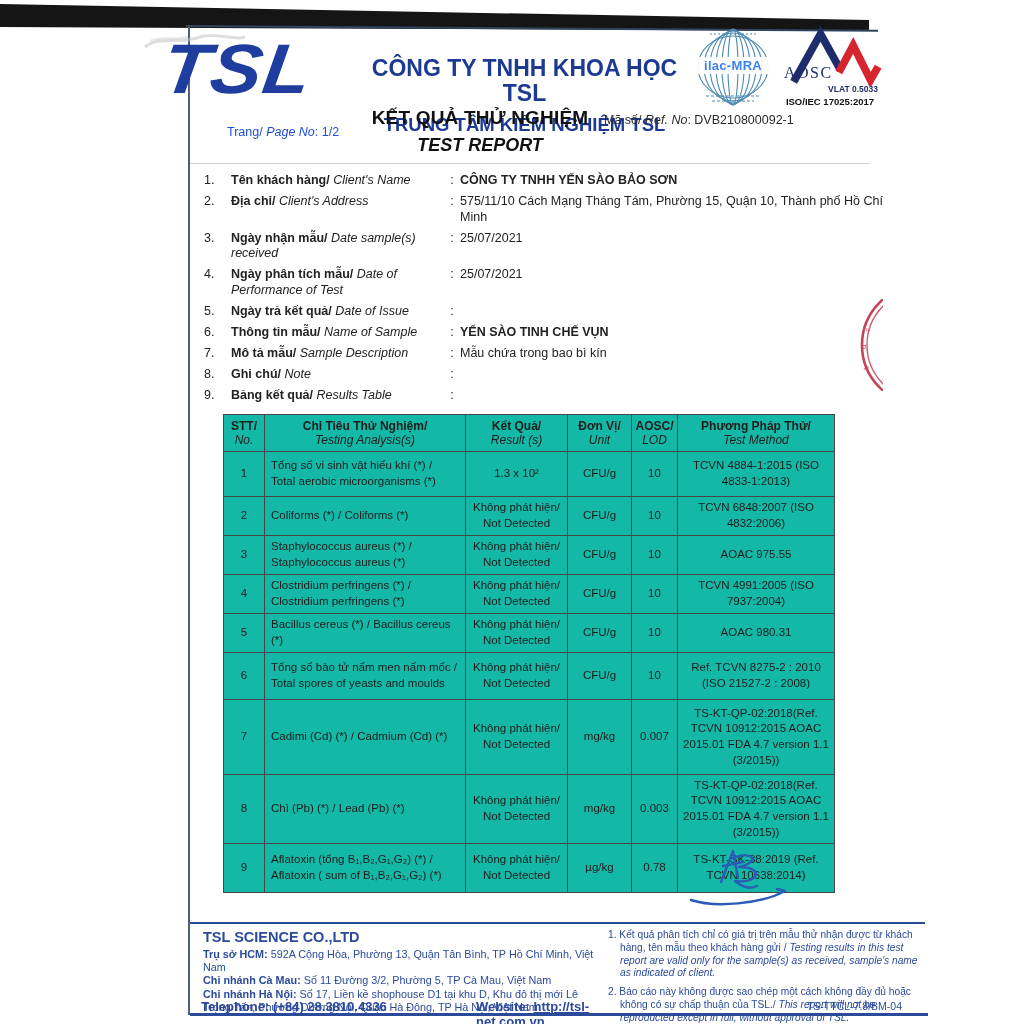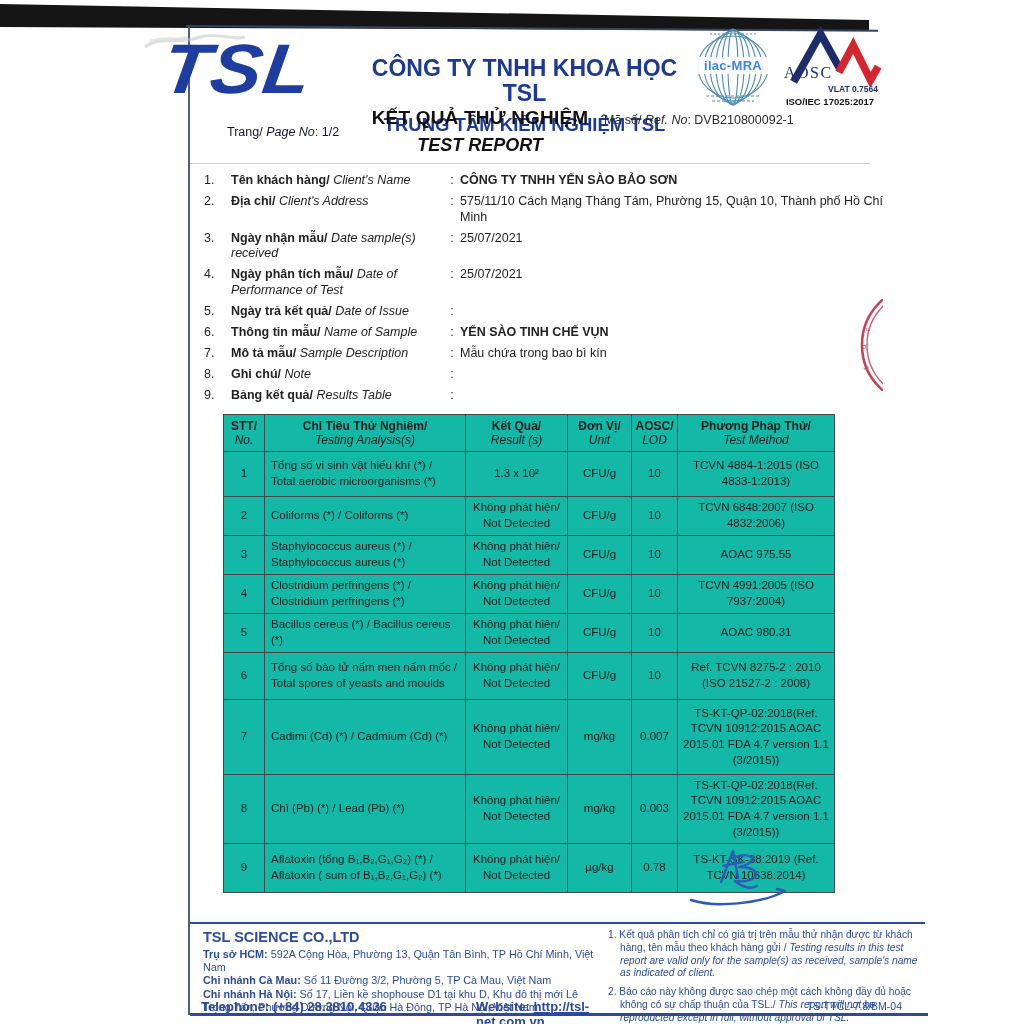--- a/index.html
+++ b/index.html
@@ -24,21 +24,21 @@
   .company-l2{font-size:18.5px;font-weight:bold;margin-top:7px;}
   .ilac-badge{position:absolute;left:694px;top:26px;width:78px;height:82px;}
   .ilac-text{position:absolute;left:0;top:32px;width:78px;text-align:center;font-size:13px;font-weight:bold;
     color:#3b82f6;letter-spacing:0.3px;}
   .aosc-block{position:absolute;left:778px;top:26px;width:104px;height:66px;}
   .aosc-text{position:absolute;left:6px;top:38px;font-family:"Liberation Serif","DejaVu Serif",serif;
     font-size:16px;color:#1d2d6b;letter-spacing:1.5px;}
   .aosc-vlat{position:absolute;left:0;top:58px;width:100px;text-align:right;font-size:8.5px;font-weight:bold;color:#1d2d6b;}
   .aosc-iso{position:absolute;left:778px;top:96px;width:104px;text-align:center;font-size:9.5px;font-weight:bold;color:#111;}
   
-  .page-no{position:absolute;left:227px;top:125px;font-size:12.5px;color:#0f172a;}
+  .page-no{position:absolute;left:227px;top:125px;font-size:12.5px;color:#1d4ed8;}
   .title-center{position:absolute;left:345px;top:107px;width:270px;text-align:center;color:#111;}
   .title-vi{font-size:19px;font-weight:bold;letter-spacing:0.2px;}
   .title-en{font-size:18px;font-weight:bold;font-style:italic;margin-top:6px;}
   .ref-no{position:absolute;left:604px;top:113px;font-size:12.5px;color:#2a2a2a;}
   .it{font-style:italic;}
   .title-rule{position:absolute;left:190px;top:163px;width:680px;height:1px;background:#cfcfcf;}
   
   .info-list{position:absolute;left:204px;top:173px;width:690px;font-size:12.5px;color:#222;}
   .info-row{display:grid;grid-template-columns:27px 213px 16px auto;margin-bottom:5.5px;line-height:15.5px;}
   .i-label b{font-weight:bold;}
@@ -108,21 +108,21 @@
   </svg>
   <div class="ilac-text">ilac-MRA</div>
 </div>
 
 <div class="aosc-block">
   <svg width="96" height="60" viewBox="0 0 100 62" style="position:absolute;left:8px;top:0;">
     <path d="M8,58 L36,8 L57,46" stroke="#1d2d6b" stroke-width="8" fill="none"></path>
     <path d="M55,48 L70,20 L88,56 L96,42" stroke="#d6252e" stroke-width="8" fill="none"></path>
   </svg>
   <div class="aosc-text">AOSC</div>
-  <div class="aosc-vlat">VLAT 0.7564</div>
+  <div class="aosc-vlat">VLAT 0.5033</div>
 </div>
 <div class="aosc-iso">ISO/IEC 17025:2017</div>
 
 <div class="page-no">
   <span>Trang/</span>
   <span class="it">Page No</span><span>: 1/2</span>
 </div>
 <div class="title-center">
   <div class="title-vi">KẾT QUẢ THỬ NGHIỆM</div>
   <div class="title-en">TEST REPORT</div>

